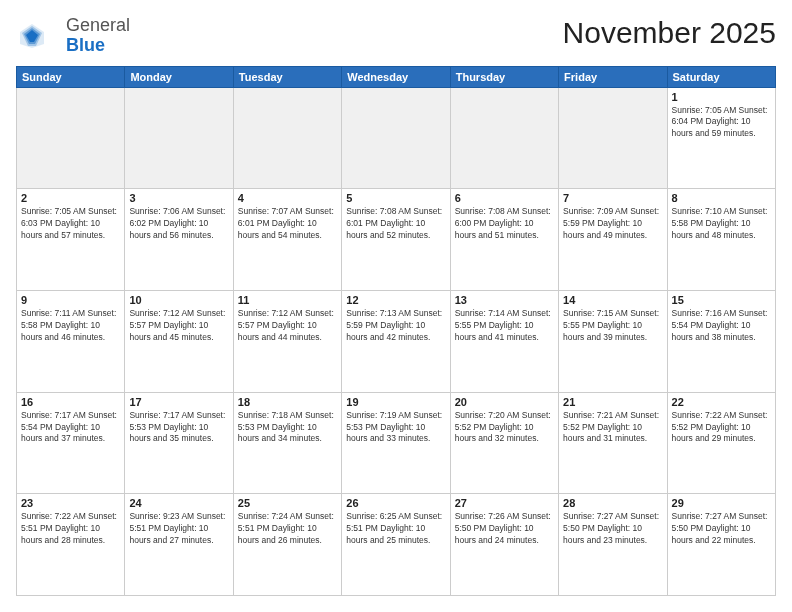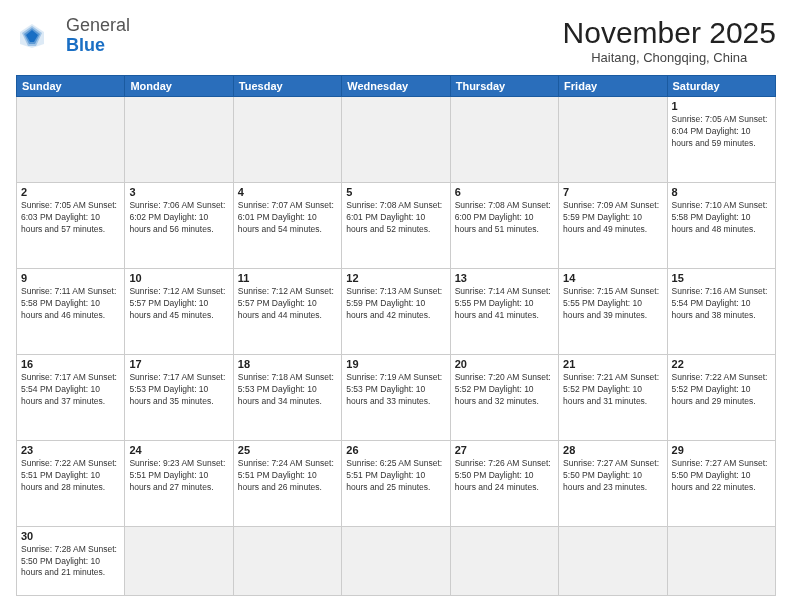--- a/index.html
+++ b/index.html
@@ -112,21 +112,20 @@
         <polygon points="16,8 24,14 19,24 13,24 8,14" fill="#1a6fc4" opacity="0.5"></polygon>
         <polygon points="16,10 22,15 18,22 14,22 10,15" fill="#1a6fc4"></polygon>
       </svg>
       <div class="logo-text">
         <span class="general">General</span><br>
         <span class="blue">Blue</span>
       </div>
     </div>
     <div class="title-block">
       <div class="month-title">November 2025</div>
-      <div class="location">Haitang, Chongqing, China</div>
     </div>
   </div>
 
   <table class="calendar">
     <thead>
       <tr>
         <th>Sunday</th>
         <th>Monday</th>
         <th>Tuesday</th>
         <th>Wednesday</th>
@@ -319,29 +318,15 @@
 Sunset: 5:50 PM
 Daylight: 10 hours and 23 minutes.</div>
           </td>
           <td>
             <span class="day-number">29</span>
             <div class="day-info">Sunrise: 7:27 AM
 Sunset: 5:50 PM
 Daylight: 10 hours and 22 minutes.</div>
           </td>
         </tr>
-        <tr>
-          <td class="last-row">
-            <span class="day-number">30</span>
-            <div class="day-info">Sunrise: 7:28 AM
-Sunset: 5:50 PM
-Daylight: 10 hours and 21 minutes.</div>
-          </td>
-          <td class="empty last-row"></td>
-          <td class="empty last-row"></td>
-          <td class="empty last-row"></td>
-          <td class="empty last-row"></td>
-          <td class="empty last-row"></td>
-          <td class="empty last-row"></td>
-        </tr>
       </tbody>
   </table>
 </div>
 
 </body></html>

